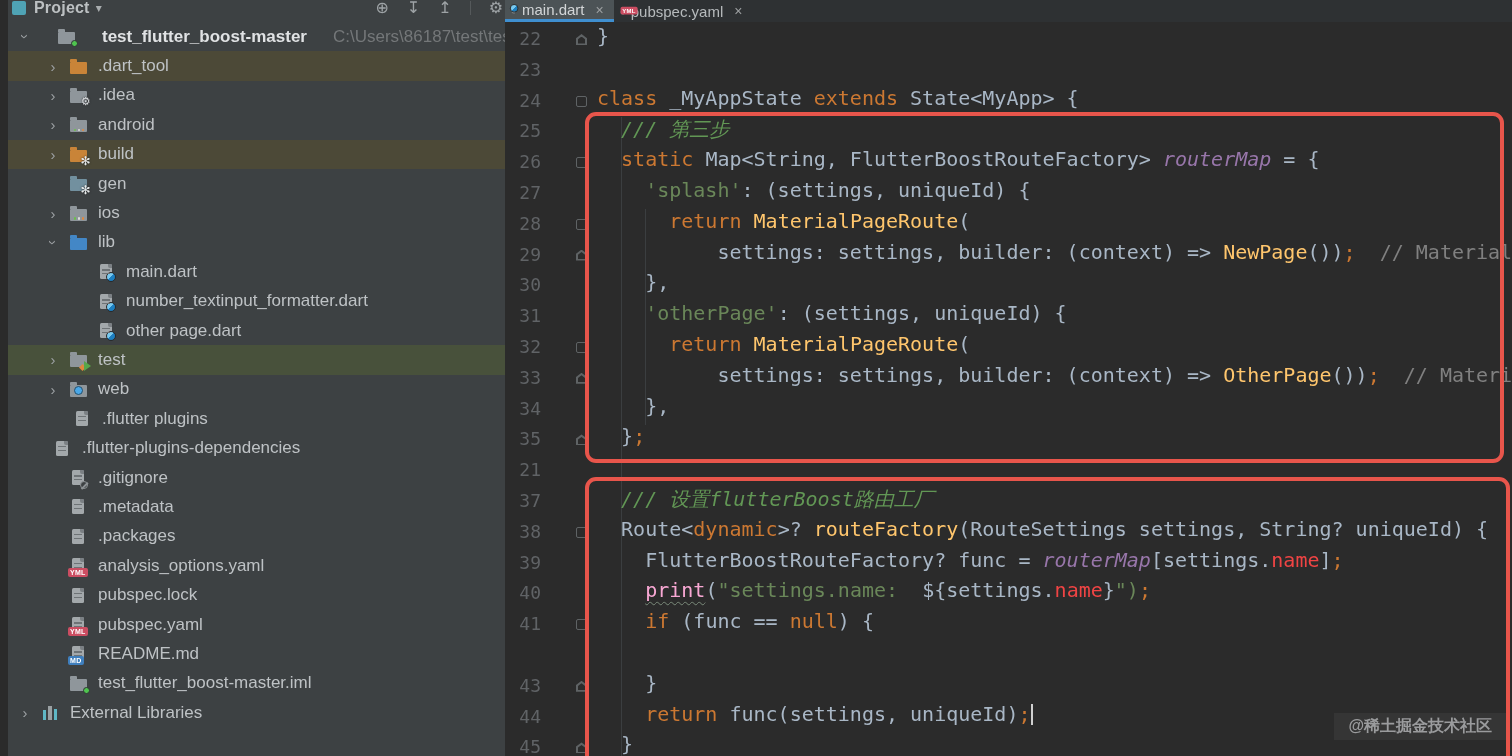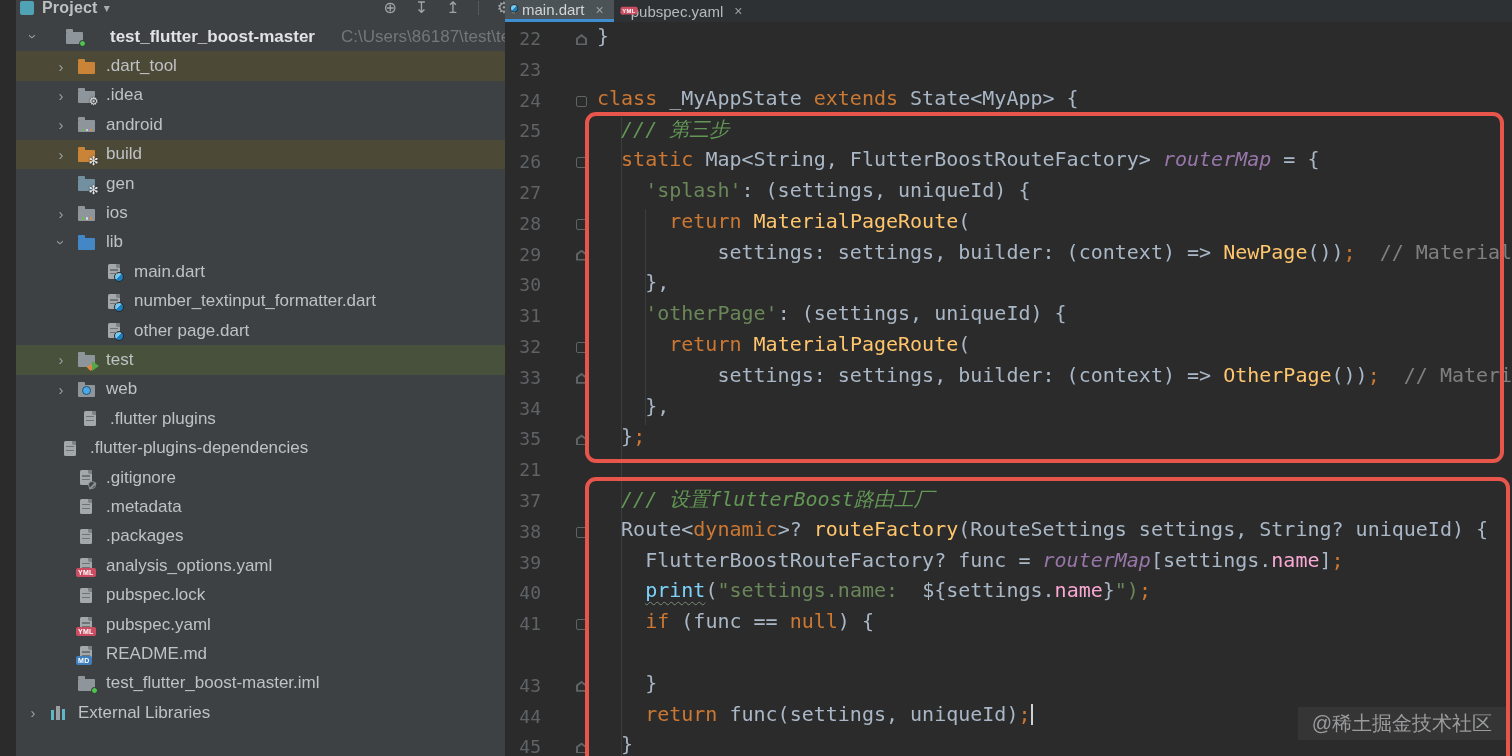--- a/index.html
+++ b/index.html
@@ -1,21 +1,21 @@
 <!DOCTYPE html>
 <html><head>
 <meta charset="utf-8">
 <style>
   html,body{margin:0;padding:0;width:1512px;height:756px;overflow:hidden;background:#2b2b2b;
             font-family:"Liberation Sans",sans-serif;}
   *{box-sizing:border-box;}
   #stage{position:relative;width:1512px;height:756px;overflow:hidden;}
 
   
-  #project-panel{position:absolute;left:16px;top:0;width:539px;height:756px;background:#3d4143;overflow:hidden;}
+  #project-panel{position:absolute;left:8px;top:0;width:539px;height:756px;background:#3d4143;overflow:hidden;}
   #panel-header{height:20px;display:flex;align-items:center;padding:0 10px 0 4px;color:#bcc0c2;font-size:16px;margin-top:-2px;}
   .tw-icon{width:14px;height:14px;background:#4fa3b5;border-radius:2px;margin-right:8px;flex:none;}
   #panel-title{font-weight:bold;letter-spacing:.2px;}
   .caret{margin-left:6px;font-size:12px;color:#a9adaf;}
   #header-spacer{flex:1;}
   .hdr-ic{color:#9ea3a6;font-size:16px;margin-left:18px;cursor:default;line-height:1;}
   .hdr-sep{width:1px;height:14px;background:#55595b;margin-left:18px;}
 
   #project-tree{position:absolute;left:0;top:22px;right:0;}
   .trow{height:29.4px;display:flex;align-items:center;color:#bec2c5;font-size:17px;white-space:nowrap;overflow:hidden;width:505px;}
@@ -79,35 +79,35 @@
   .fold.start{border:1.5px solid #5f6365;border-radius:2px;}
   .fold.end{background:#5f6365;clip-path:polygon(50% 0,100% 38%,100% 100%,0 100%,0 38%);}
   .fold.end::after{content:"";position:absolute;left:2px;top:2.5px;width:7px;height:7px;background:#2b2b2b;
                    clip-path:polygon(50% 0,100% 38%,100% 100%,0 100%,0 38%);}
   .code{position:absolute;left:92px;top:0;height:31px;line-height:31px;white-space:pre;
         font:20px "DejaVu Sans Mono",monospace;color:#a9b7c6;}
   .tk-plain{color:#a9b7c6;}
   .tk-kw{color:#cc7832;}
   .tk-fn{color:#ffc66d;}
   .tk-field{color:#9876aa;font-style:italic;}
-  .tk-prop{color:#f9a8d4;}
+  .tk-prop{color:#ef4444;}
   .tk-str{color:#6a8759;}
   .tk-com{color:#808080;}
   .tk-doc{color:#629755;font-style:italic;}
-  .tk-wavy{color:#7dd3fc;text-decoration:underline wavy #7a8a7a;text-underline-offset:4px;text-decoration-thickness:1px;}
+  .tk-wavy{color:#f9a8d4;text-decoration:underline wavy #7a8a7a;text-underline-offset:4px;text-decoration-thickness:1px;}
   .caret-bar{display:inline-block;width:2px;height:21px;background:#d0d0d0;vertical-align:-4px;margin-left:1px;}
   .guide{position:absolute;width:1px;background:#3b3e40;}
 
   
   .redbox{position:absolute;border:4px solid #e8554b;border-radius:11px;pointer-events:none;}
   #redbox1{left:585px;top:112px;width:919px;height:351px;}
   #redbox2{left:585px;top:477px;width:925px;height:330px;}
 
-  #watermark{position:absolute;right:6px;bottom:16px;color:#9a9b9d;font-size:20px;
-             background:rgba(130,130,130,.12);padding:3px 14px;}
+  #watermark{position:absolute;right:6px;bottom:16px;color:#9a9b9d;font-size:16px;
+             background:rgba(130,130,130,.12);padding:3px 14px;font-weight:bold;}
 </style>
 </head>
 <body>
 
 <div id="stage">
 
   <div id="project-panel">
     <div id="panel-header">
       <span class="tw-icon"></span>
       <span id="panel-title">Project</span>

